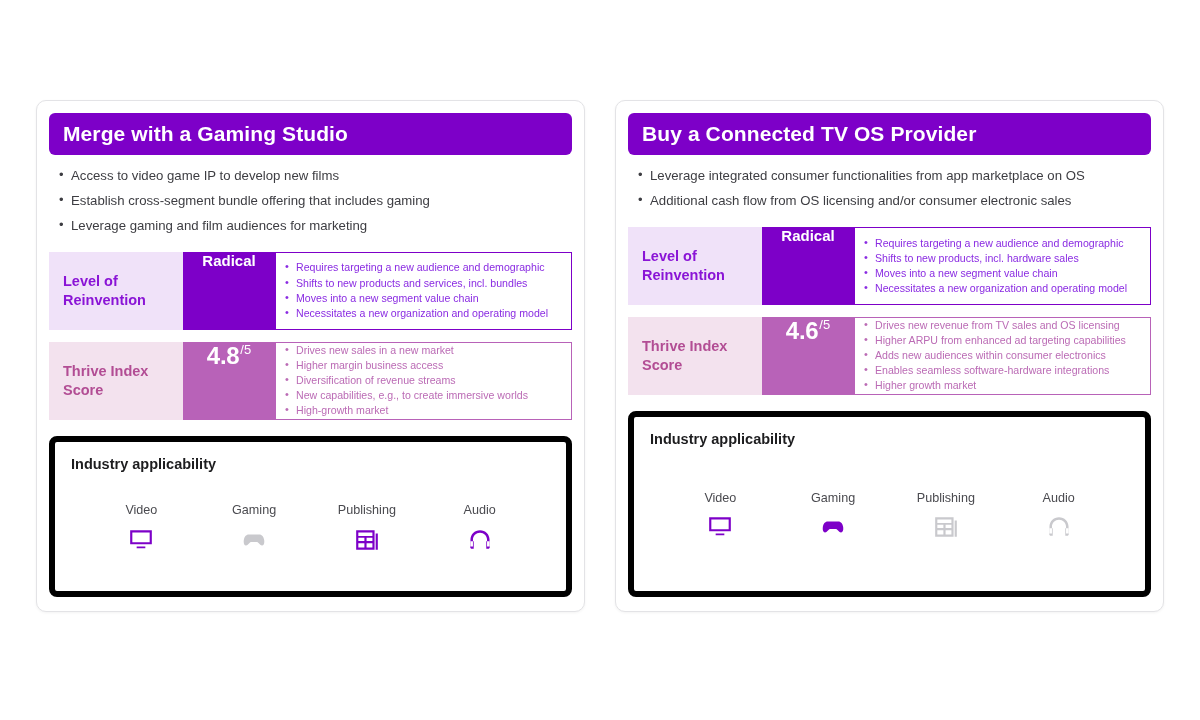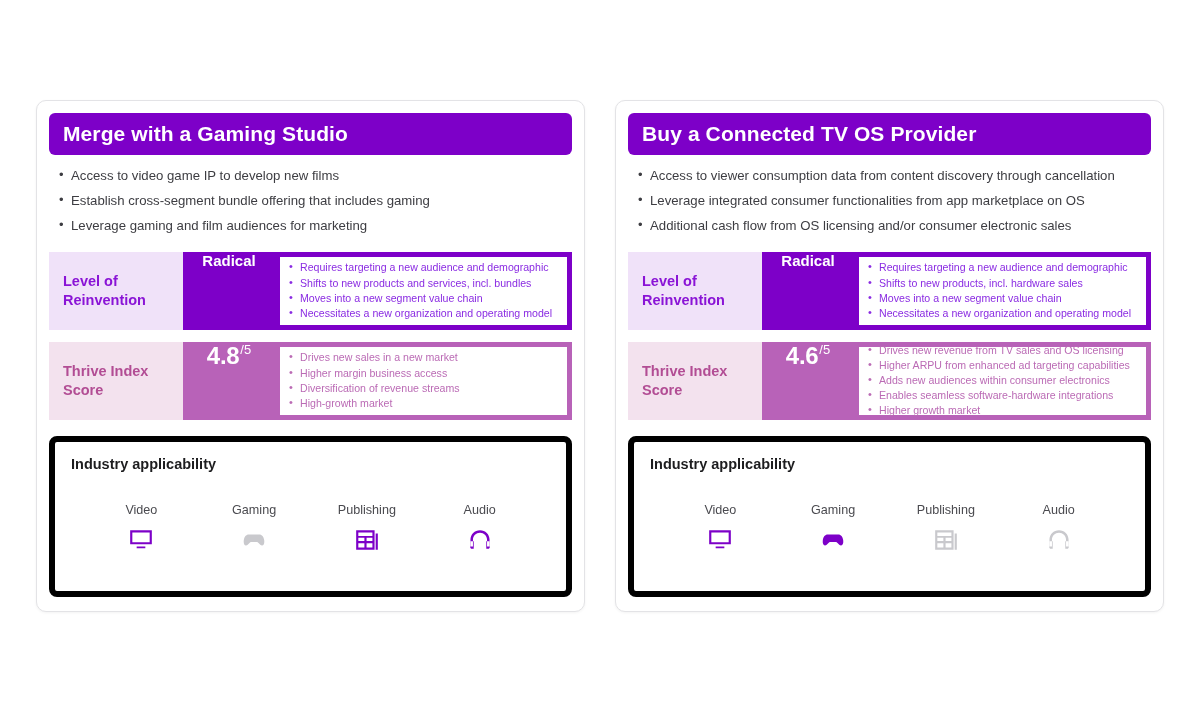--- a/index.html
+++ b/index.html
@@ -98,21 +98,21 @@
     letter-spacing: -0.3px;
   }
   .metric-value .v-den {
     font-size: 13px;
     font-weight: normal;
     margin-left: 1px;
   }
   .metric-detail {
     flex: 1 1 auto;
     background: #ffffff;
-    border: 5px solid #0f766e;
+    border: 1px solid #0f766e;
     padding: 5px 8px 5px 8px;
     display: flex;
     align-items: center;
   }
   .metric-detail ul {
     list-style: none;
     margin: 0; padding: 0;
     width: 100%;
   }
   .metric-detail li {
@@ -219,20 +219,21 @@
       <div class="metric-label">Thrive Index Score</div>
       <div class="metric-value">
         <span class="v-num">4.8</span>
           <span class="v-den">/5</span>
       </div>
       <div class="metric-detail">
         <ul>
           <li>Drives new sales in a new market</li>
           <li>Higher margin business access</li>
           <li>Diversification of revenue streams</li>
+          <li>New capabilities, e.g., to create immersive worlds</li>
           <li>High-growth market</li>
         </ul>
       </div>
     </div>
 
     <div class="industry">
       <div class="industry-title">Industry applicability</div>
       <div class="industry-grid">
 
         <div class="industry-item">
@@ -272,21 +273,20 @@
         </div>
 
       </div>
     </div>
   </div>
 
   <div class="card">
     <div class="card-header">Buy a Connected TV OS Provider</div>
 
     <ul class="top-bullets">
-      <li>Access to viewer consumption data from content discovery through cancellation</li>
       <li>Leverage integrated consumer functionalities from app marketplace on OS</li>
       <li>Additional cash flow from OS licensing and/or consumer electronic sales</li>
     </ul>
 
     <div class="metric-row row-reinvention">
       <div class="metric-label">Level of Reinvention</div>
       <div class="metric-value">
         <span class="v-word">Radical</span>
       </div>
       <div class="metric-detail">

